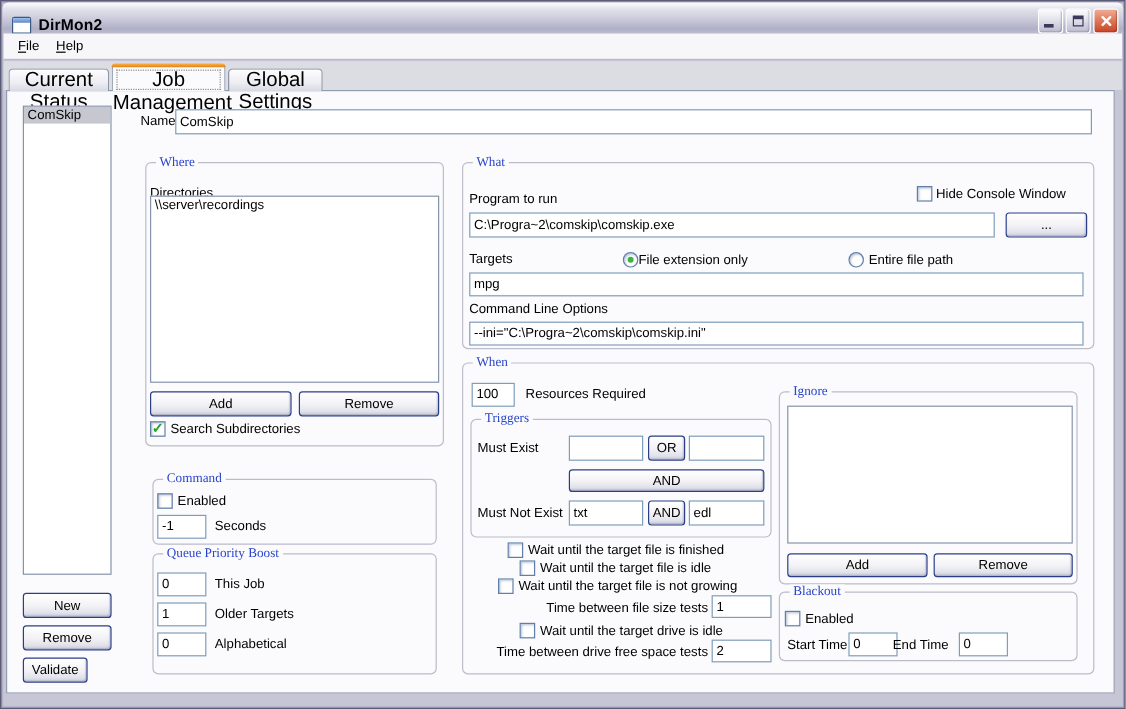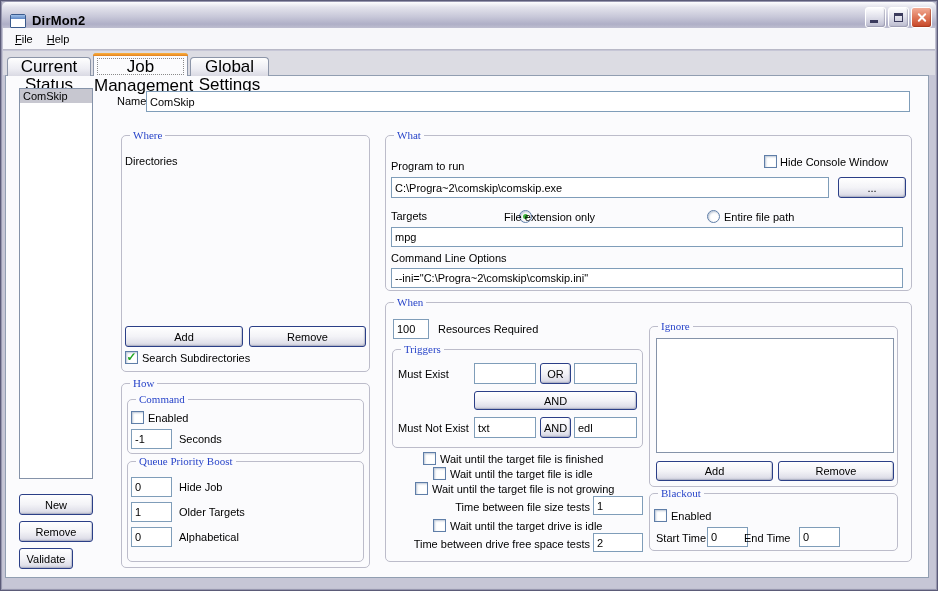--- a/index.html
+++ b/index.html
@@ -111,60 +111,60 @@
   <button class="btn" style="left:19px;top:521px;width:74px;height:21px;">Remove</button>
   <button class="btn" style="left:19px;top:548px;width:54px;height:21px;">Validate</button>
 
   <span class="lbl" style="left:117px;top:95px;">Name</span>
   <input class="field" style="left: 146px; top: 91px; width: 764px; height: 21px;" value="ComSkip">
 
   <div class="group" style="left:121px;top:135px;width:249px;height:237px;">
     <span class="gcap">Where</span>
   </div>
   <span class="lbl" style="left:125px;top:155px;">Directories</span>
+  <div class="listbox" style="left:125px;top:163px;width:241px;height:156px;">
+    <div class="list-item">\\server\recordings</div>
+  </div>
   <button class="btn" style="left:125px;top:326px;width:118px;height:21px;">Add</button>
   <button class="btn" style="left:249px;top:326px;width:117px;height:21px;">Remove</button>
   <span class="cb checked" style="left:125px;top:351px;">
       <span class="tick">✓</span>
     </span>
   <span class="lbl" style="left:142px;top:352px;">Search Subdirectories</span>
 
-  <div class="group" style="left:121px;top:383px;width:249px;height:185px;">
-    <span class="gcap">How</span>
-  </div>
   <div class="group" style="left:127px;top:399px;width:237px;height:55px;">
     <span class="gcap">Command</span>
   </div>
   <span class="cb" style="left:131px;top:411px;"></span>
   <span class="lbl" style="left:148px;top:412px;">Enabled</span>
   <input class="field" style="left: 131px; top: 429px; width: 41px; height: 20px;" value="-1">
   <span class="lbl" style="left:179px;top:433px;">Seconds</span>
   <div class="group" style="left:127px;top:461px;width:237px;height:101px;">
     <span class="gcap">Queue Priority Boost</span>
   </div>
   <input class="field" style="left: 131px; top: 477px; width: 41px; height: 20px;" value="0">
-  <span class="lbl" style="left:179px;top:481px;">Hide Job</span>
+  <span class="lbl" style="left:179px;top:481px;">This Job</span>
   <input class="field" style="left: 131px; top: 502px; width: 41px; height: 20px;" value="1">
   <span class="lbl" style="left:179px;top:506px;">Older Targets</span>
   <input class="field" style="left: 131px; top: 527px; width: 41px; height: 20px;" value="0">
   <span class="lbl" style="left:179px;top:531px;">Alphabetical</span>
 
   <div class="group" style="left:385px;top:135px;width:527px;height:156px;">
     <span class="gcap">What</span>
   </div>
   <span class="cb" style="left:764px;top:155px;"></span>
   <span class="lbl" style="left:780px;top:156px;">Hide Console Window</span>
   <span class="lbl" style="left:391px;top:160px;">Program to run</span>
   <input class="field" style="left: 391px; top: 177px; width: 438px; height: 21px;" value="C:\Progra~2\comskip\comskip.exe">
   <button class="btn" style="left:838px;top:177px;width:68px;height:21px;">...</button>
   <span class="lbl" style="left:391px;top:210px;">Targets</span>
   <span class="rb sel" style="left:519px;top:210px;">
       <i></i>
     </span>
-  <span class="lbl" style="left:504px;top:211px;">File extension only</span>
+  <span class="lbl" style="left:532px;top:211px;">File extension only</span>
   <span class="rb" style="left:707px;top:210px;"></span>
   <span class="lbl" style="left:724px;top:211px;">Entire file path</span>
   <input class="field" style="left: 391px; top: 227px; width: 512px; height: 20px;" value="mpg">
   <span class="lbl" style="left:391px;top:252px;">Command Line Options</span>
   <input class="field" style="left: 391px; top: 268px; width: 512px; height: 20px;" value="--ini=&quot;C:\Progra~2\comskip\comskip.ini&quot;">
 
   <div class="group" style="left:385px;top:302px;width:527px;height:260px;">
     <span class="gcap">When</span>
   </div>
   <input class="field" style="left: 393px; top: 319px; width: 36px; height: 20px;" value="100">

